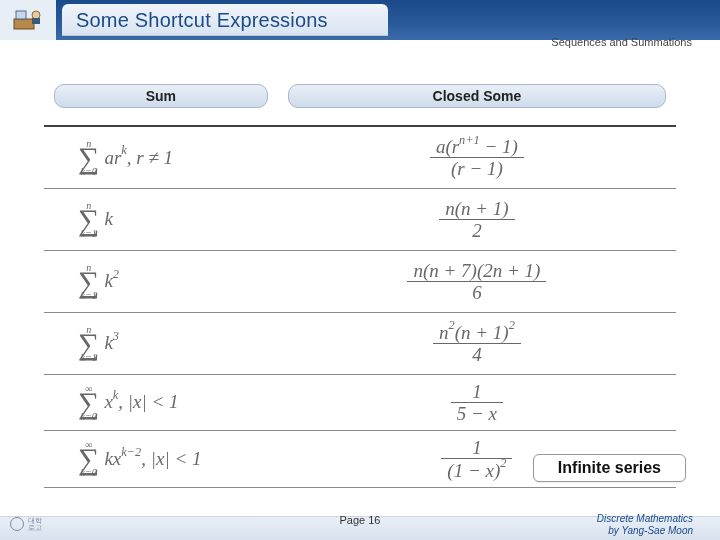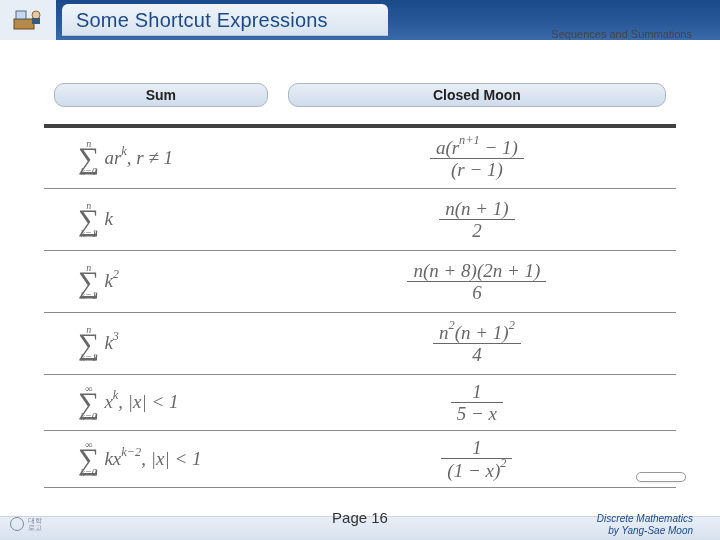--- a/index.html
+++ b/index.html
@@ -40,21 +40,21 @@
   }
   .title-pill span {
     color: #1b4a8a;
     font-size: 20px;
     font-weight: 400;
     letter-spacing: 0.2px;
   }
   .subtitle {
     position: absolute;
     right: 28px;
-    top: 28px;
+    top: 36px;
     font-size: 11px;
     color: #444;
     font-family: "Trebuchet MS", sans-serif;
   }
   .content {
     padding: 24px 44px 0 44px;
   }
   table.sumtab {
     width: 100%;
     border-collapse: collapse;
@@ -70,21 +70,21 @@
     color: #222;
     padding: 3px 0;
     margin: 0 6px;
   }
   table.sumtab td {
     border-bottom: 1px solid #8a8a8a;
     vertical-align: middle;
     padding: 6px 4px;
     height: 62px;
   }
-  table.sumtab thead td { border-bottom: 4px solid #404040; padding-bottom: 4px; }
+  table.sumtab thead td { border-bottom: 2px solid #404040; padding-bottom: 4px; }
   .col-sum { width: 37%; }
   .col-cf  { width: 63%; }
   .math {
     font-family: "Cambria Math", "Times New Roman", serif;
     font-style: italic;
     font-size: 19px;
     color: #686868;
     white-space: nowrap;
   }
   .sum-cell .math { padding-left: 30px; display: flex; align-items: center; gap: 2px; }
@@ -136,21 +136,21 @@
   .footer-logo .circ {
     width: 14px; height: 14px; border-radius: 50%;
     border: 1.5px solid #7a8aa0;
   }
   .footer-logo .txt { font-size: 7px; color: #7a8aa0; line-height: 1; }
   .page-num {
     position: absolute;
     left: 50%;
     transform: translateX(-50%);
     bottom: 14px;
-    font-size: 15px;
+    font-size: 11px;
     color: #333;
   }
   .credits {
     position: absolute;
     right: 27px;
     bottom: 4px;
     text-align: right;
     font-size: 10px;
     line-height: 1.15;
     font-style: italic;
@@ -182,21 +182,21 @@
     <colgroup>
         <col class="col-sum">
         <col class="col-cf">
       </colgroup>
     <thead>
       <tr>
         <td>
             <div class="th-pill">Sum</div>
           </td>
         <td>
-            <div class="th-pill">Closed Moon</div>
+            <div class="th-pill">Closed Some</div>
           </td>
       </tr>
     </thead>
     <tbody>
         <tr>
           <td class="sum-cell">
             <span class="math">
               <span class="sigma">
                 <span class="top">n</span>
                 <span class="sig">∑</span>
@@ -233,21 +233,21 @@
             <span class="math">
               <span class="sigma">
                 <span class="top">n</span>
                 <span class="sig">∑</span>
                 <span class="bot">k=1</span>
               </span>
               <span>k<sup>2</sup></span>
             </span>
           </td>
           <td class="cf-cell"><span class="math frac">
-              <span class="num">n(n + 8)(2n + 1)</span>
+              <span class="num">n(n + 7)(2n + 1)</span>
               <span class="bar"></span>
               <span class="den">6</span>
             </span></td>
         </tr>
         <tr>
           <td class="sum-cell">
             <span class="math">
               <span class="sigma">
                 <span class="top">n</span>
                 <span class="sig">∑</span>
@@ -294,20 +294,21 @@
               <span class="num">1</span>
               <span class="bar"></span>
               <span class="den">(1 − x)<sup>2</sup></span>
             </span></td>
         </tr>
       </tbody>
   </table>
 </div>
 
 <div class="callout">
+  <div class="l1">Infinite series</div>
 </div>
 
 <div class="footer"></div>
 <div class="footer-logo">
   <div class="circ"></div>
   <div class="txt">대학<br>로고</div>
 </div>
 <div class="page-num">Page 16</div>
 <div class="credits">
   <div>Discrete Mathematics</div>

